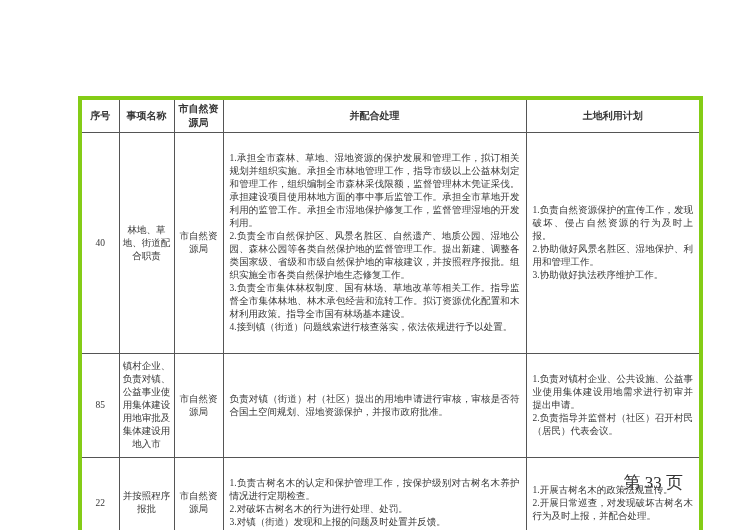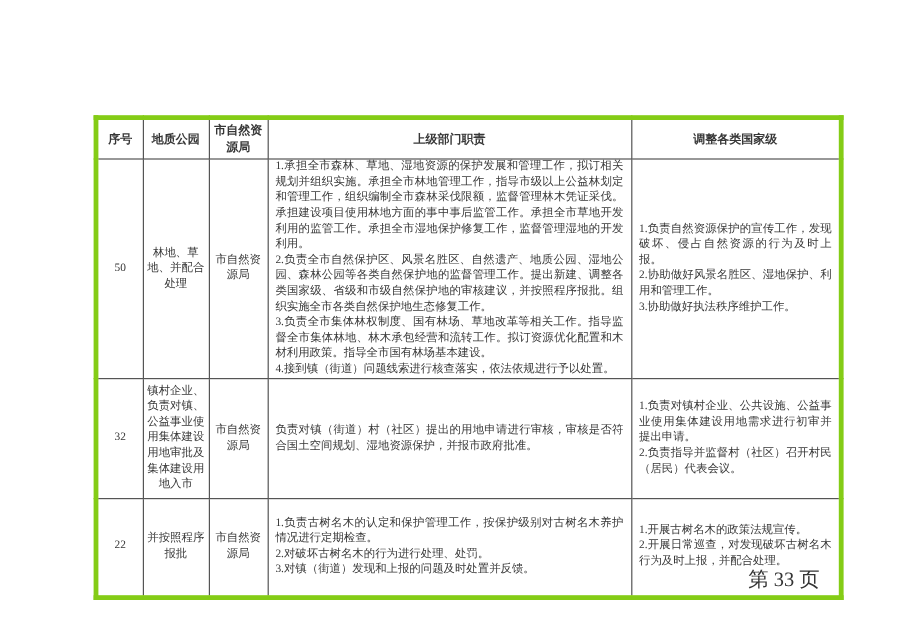--- a/index.html
+++ b/index.html
@@ -46,21 +46,21 @@
   td.c {
     font-size: 9.5px;
     line-height: 13px;
     text-align: center;
     padding: 2px 3px;
   }
   td.duty {
     font-size: 9.5px;
     line-height: 13px;
     text-align: justify;
-    padding: 0 6px;
+    padding: 19px 6px;
     white-space: pre-wrap;
     font-family: Liberation Serif, serif;
   }
   tr.r0 { height: 178px; }
   tr.r1 { height: 100px; }
   tr.r2 { height: 82px; }
   .footer {
     position: absolute;
     left: 62px;
     top: 471px;
@@ -79,41 +79,41 @@
     <colgroup>
       <col style="width:39px">
       <col style="width:55px">
       <col style="width:49px">
       <col style="width:303px">
       <col style="width:175px">
     </colgroup>
     <thead>
       <tr>
         <th>序号</th>
-        <th>地质公园</th>
+        <th>事项名称</th>
         <th>市自然资源局</th>
-        <th>上级部门职责</th>
-        <th>调整各类国家级</th>
+        <th>并配合处理</th>
+        <th>土地利用计划</th>
       </tr>
     </thead>
     <tbody>
       <tr class="r0">
-        <td class="c">50</td>
-        <td class="c">林地、草地、并配合处理</td>
+        <td class="c">40</td>
+        <td class="c">林地、草地、街道配合职责</td>
         <td class="c">市自然资源局</td>
         <td class="duty">1.承担全市森林、草地、湿地资源的保护发展和管理工作，拟订相关规划并组织实施。承担全市林地管理工作，指导市级以上公益林划定和管理工作，组织编制全市森林采伐限额，监督管理林木凭证采伐。承担建设项目使用林地方面的事中事后监管工作。承担全市草地开发利用的监管工作。承担全市湿地保护修复工作，监督管理湿地的开发利用。
 2.负责全市自然保护区、风景名胜区、自然遗产、地质公园、湿地公园、森林公园等各类自然保护地的监督管理工作。提出新建、调整各类国家级、省级和市级自然保护地的审核建议，并按照程序报批。组织实施全市各类自然保护地生态修复工作。
 3.负责全市集体林权制度、国有林场、草地改革等相关工作。指导监督全市集体林地、林木承包经营和流转工作。拟订资源优化配置和木材利用政策。指导全市国有林场基本建设。
 4.接到镇（街道）问题线索进行核查落实，依法依规进行予以处置。</td>
         <td class="duty">1.负责自然资源保护的宣传工作，发现破坏、侵占自然资源的行为及时上报。
 2.协助做好风景名胜区、湿地保护、利用和管理工作。
 3.协助做好执法秩序维护工作。</td>
       </tr>
       <tr class="r1">
-        <td class="c">32</td>
+        <td class="c">85</td>
         <td class="c">镇村企业、负责对镇、公益事业使用集体建设用地审批及集体建设用地入市</td>
         <td class="c">市自然资源局</td>
         <td class="duty">负责对镇（街道）村（社区）提出的用地申请进行审核，审核是否符合国土空间规划、湿地资源保护，并报市政府批准。</td>
         <td class="duty">1.负责对镇村企业、公共设施、公益事业使用集体建设用地需求进行初审并提出申请。
 2.负责指导并监督村（社区）召开村民（居民）代表会议。</td>
       </tr>
       <tr class="r2">
         <td class="c">22</td>
         <td class="c">并按照程序报批</td>
         <td class="c">市自然资源局</td>

